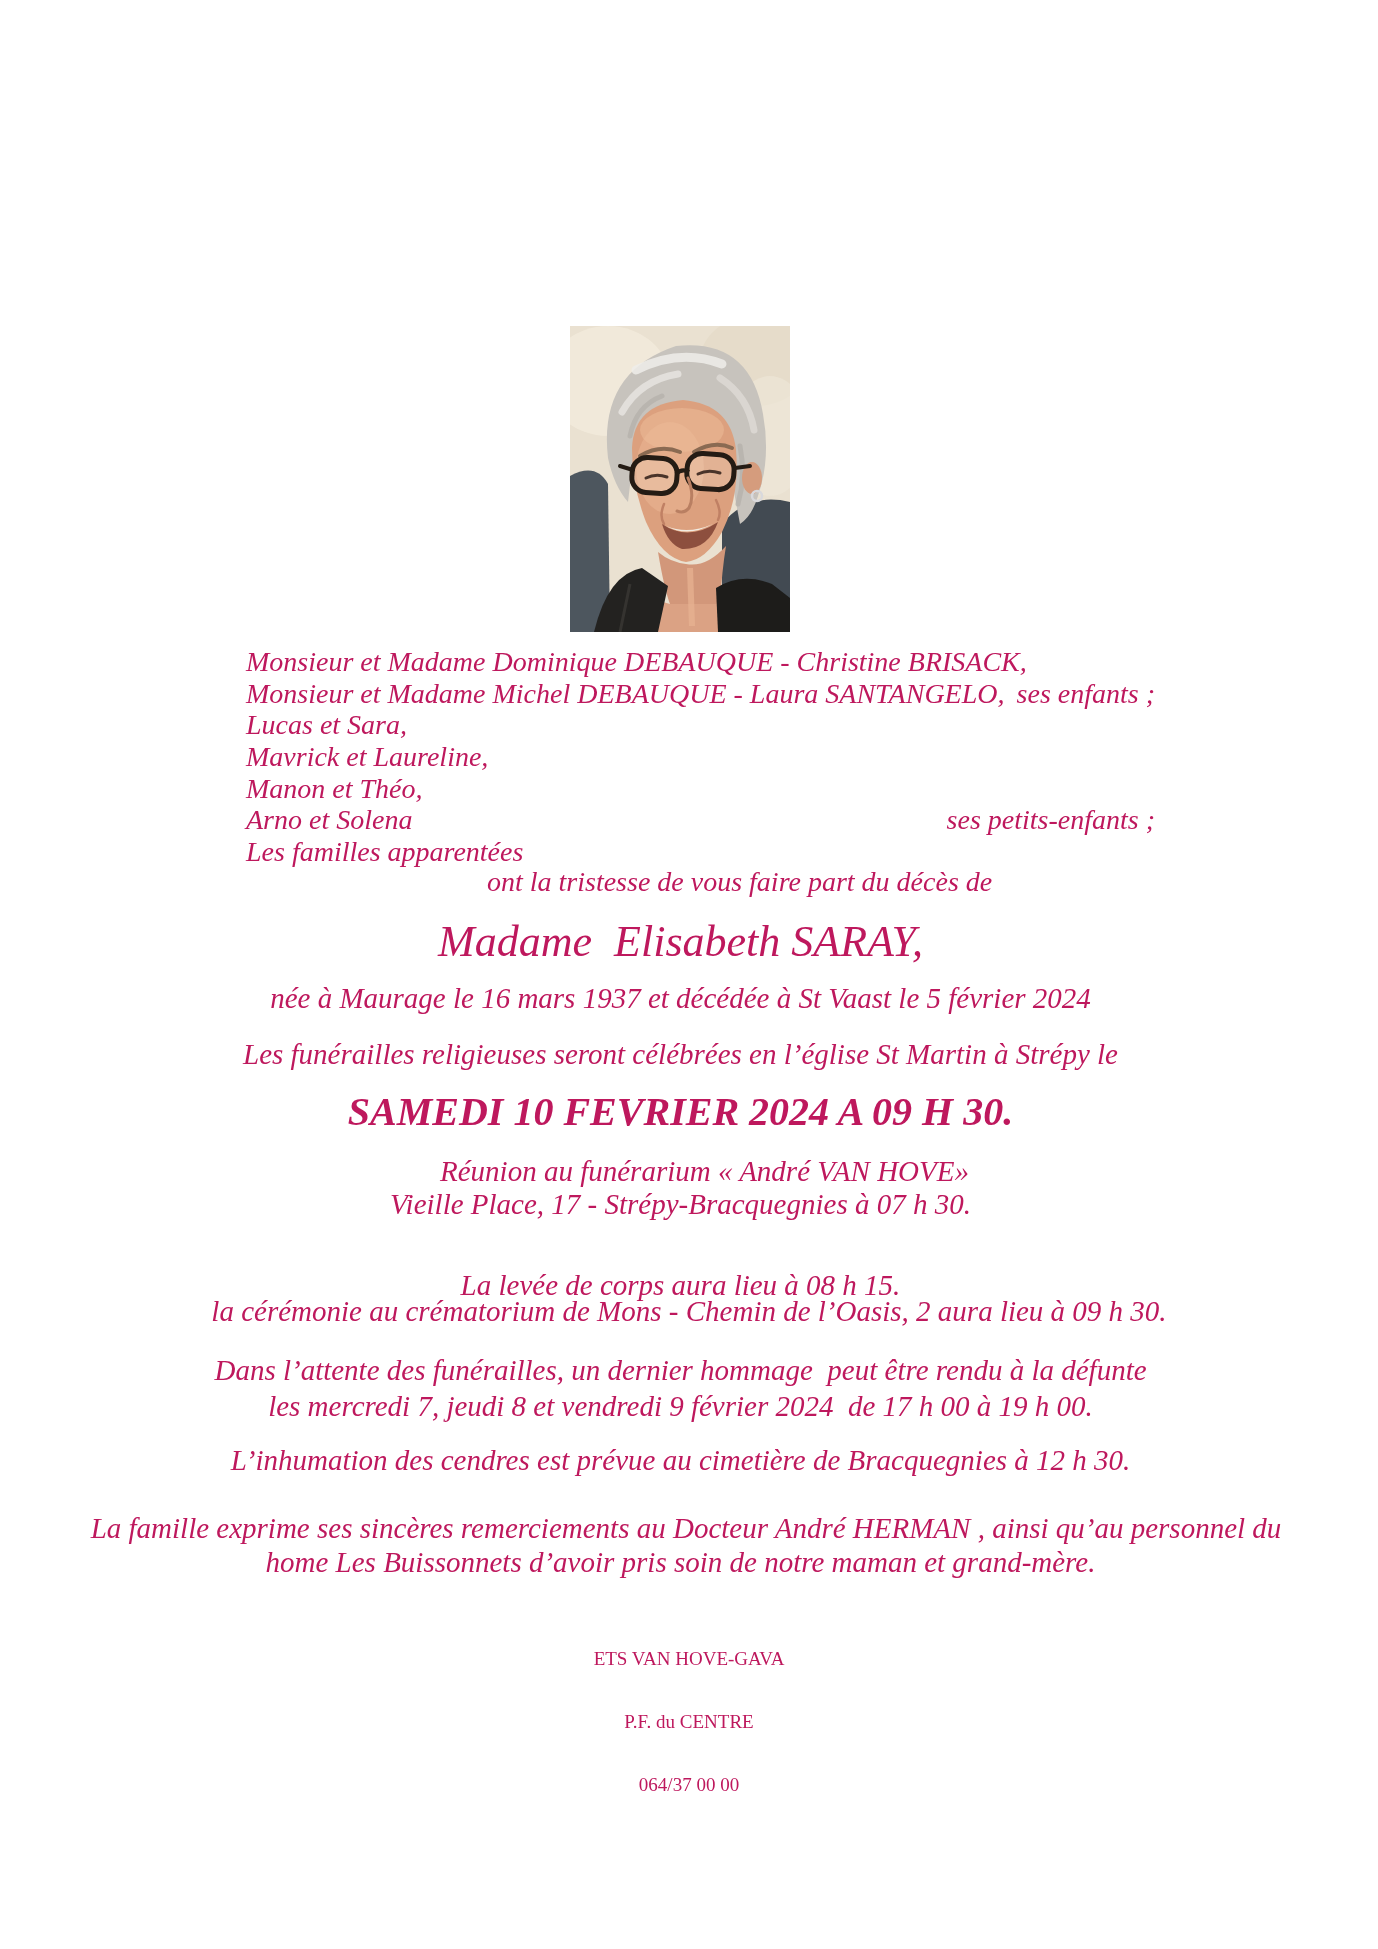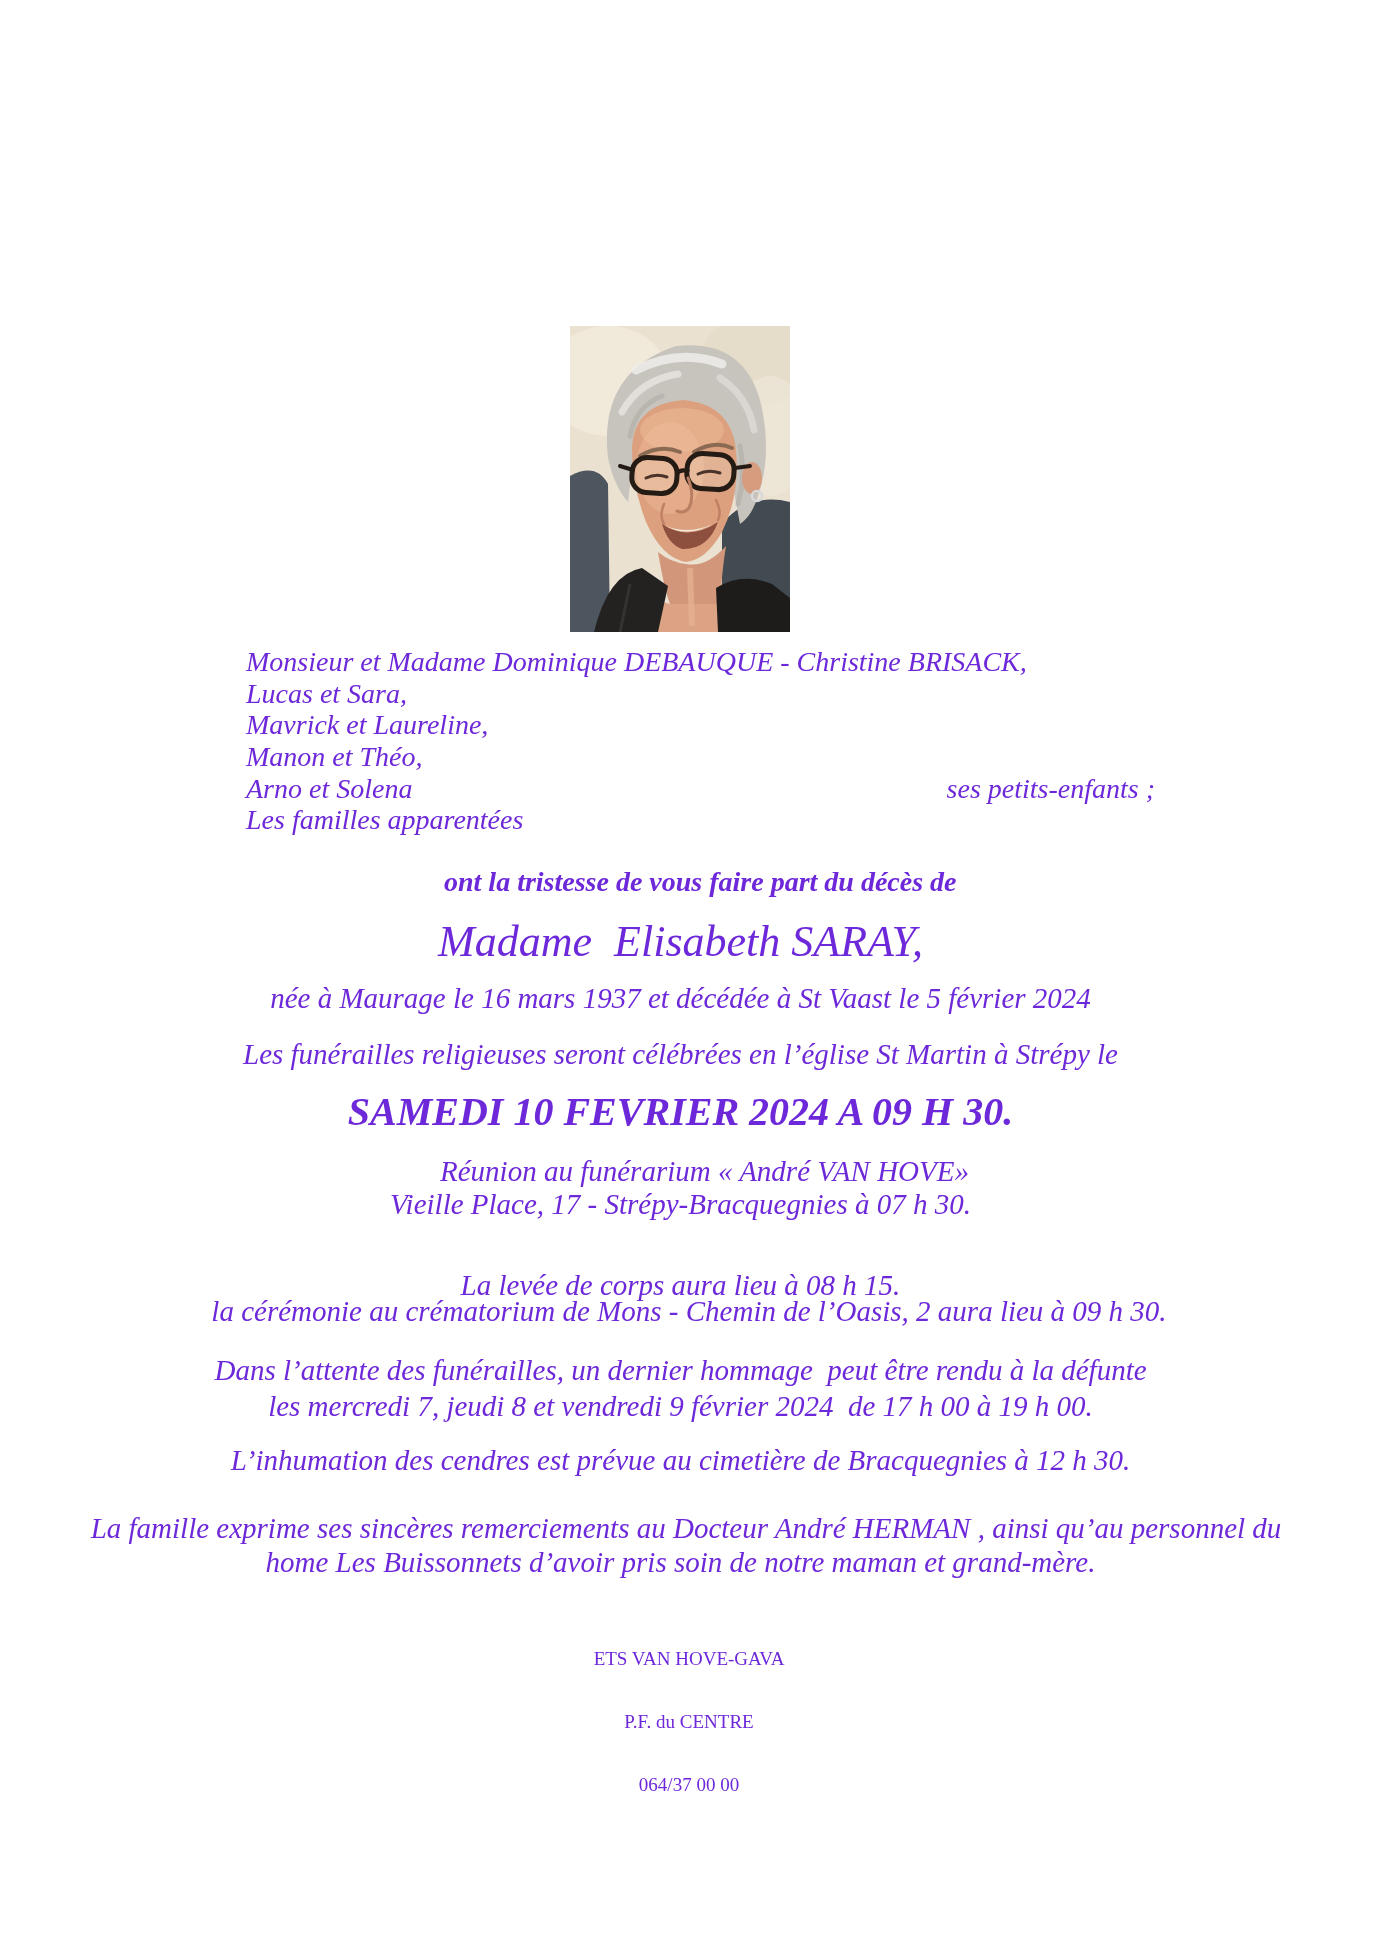--- a/index.html
+++ b/index.html
@@ -1,38 +1,38 @@
 <!DOCTYPE html>
 <html><head>
 <meta charset="utf-8">
 <style>
   html,body{margin:0;padding:0;background:#ffffff;}
   .page{
     position:relative;
     width:1378px;height:1949px;
     background:#ffffff;
     font-family:"Liberation Serif",serif;
-    color:#6d28d9;
+    color:#be185d;
     overflow:hidden;
   }
   .photo{
     position:absolute;left:570px;top:326px;width:220px;height:306px;
   }
   .photo svg{display:block;width:100%;height:100%;}
   .family{
     position:absolute;left:246px;top:646px;width:909px;
     font-style:italic;font-size:28px;
   }
   .fam-row{
     display:flex;justify-content:space-between;align-items:baseline;
     height:31.7px;white-space:pre;
   }
   .announce{
-    position:absolute;left:444px;top:866px;
-    font-style:italic;font-size:28px;white-space:pre;font-weight:bold;
+    position:absolute;left:487px;top:866px;
+    font-style:italic;font-size:28px;white-space:pre;
   }
   .line{
     position:absolute;left:0;right:17px;text-align:center;
     font-style:italic;font-size:29px;white-space:pre;
   }
   .name{top:916px;font-size:44px;}
   .dates{top:982px;font-size:29px;}
   .funeral-intro{top:1038px;font-size:29px;}
   .samedi{top:1088px;font-size:40px;font-weight:bold;}
   .reunion1{top:1155px;margin-left:48px;}
@@ -108,20 +108,24 @@
       <path d="M60,258 L50,306" stroke="#3a3834" stroke-width="3" opacity="0.8"></path>
     </svg>
   </div>
 
   <div class="family">
     <div class="fam-row">
       <span>Monsieur et Madame Dominique DEBAUQUE - Christine BRISACK,</span>
       <span></span>
     </div>
     <div class="fam-row">
+      <span>Monsieur et Madame Michel DEBAUQUE - Laura SANTANGELO,</span>
+      <span>ses enfants ;</span>
+    </div>
+    <div class="fam-row">
       <span>Lucas et Sara,</span>
       <span></span>
     </div>
     <div class="fam-row">
       <span>Mavrick et Laureline,</span>
       <span></span>
     </div>
     <div class="fam-row">
       <span>Manon et Théo,</span>
       <span></span>

